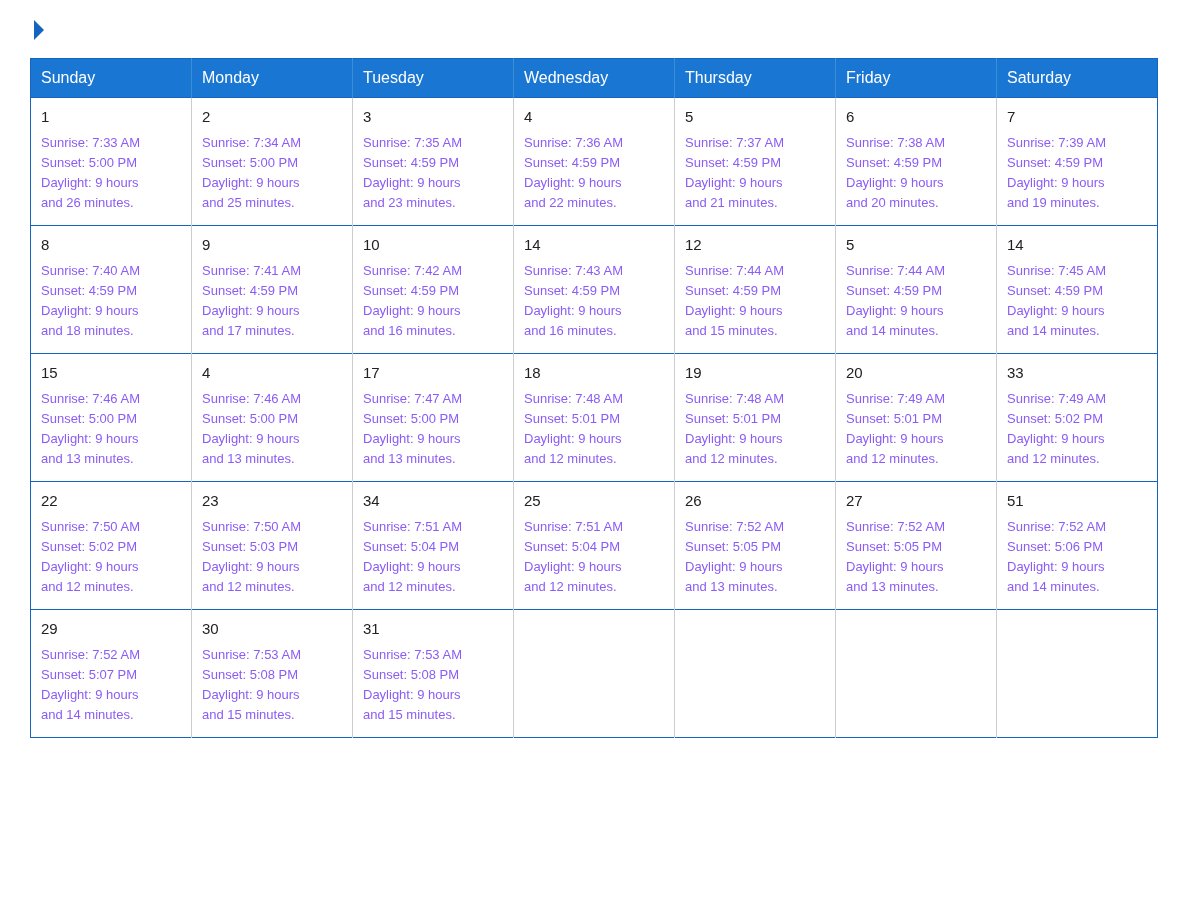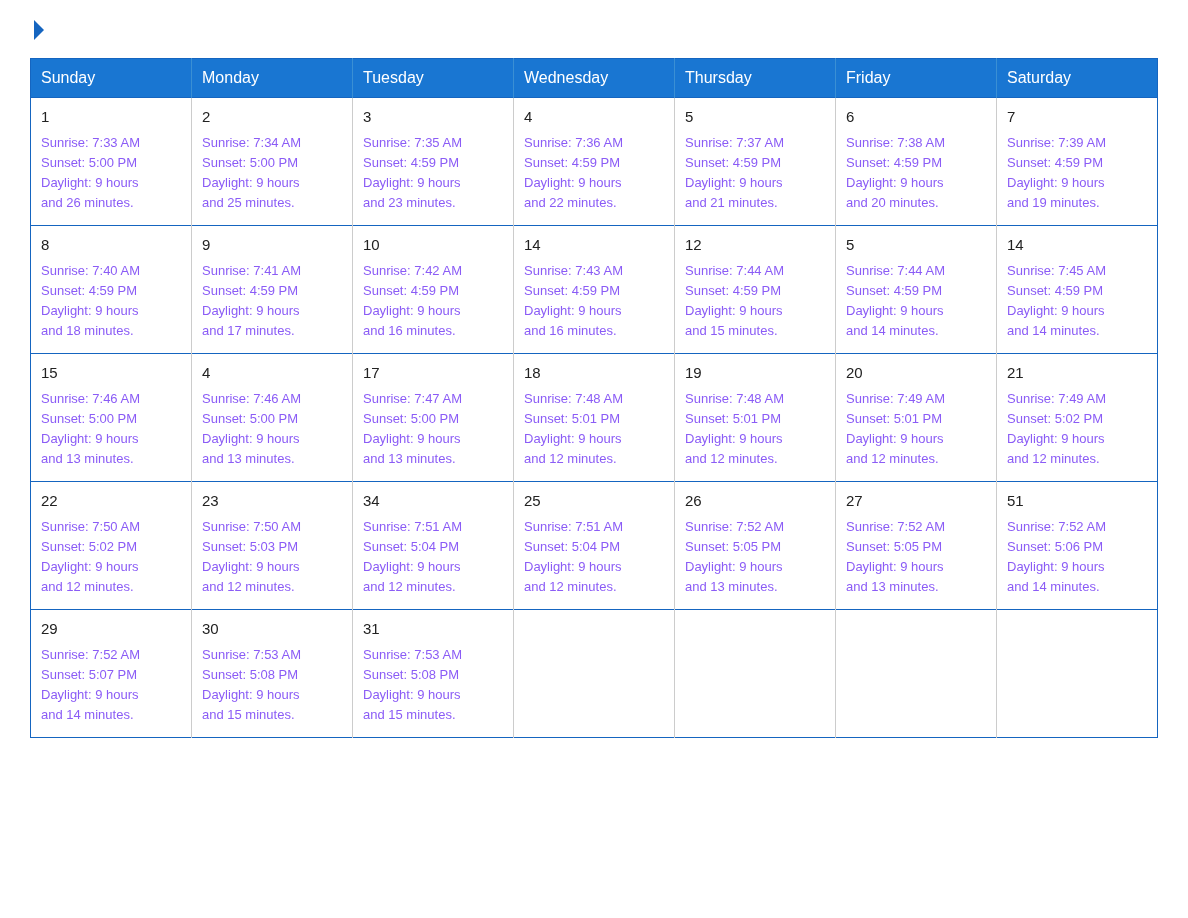--- a/index.html
+++ b/index.html
@@ -225,21 +225,21 @@
         </td>
         <td>
           <span class="day-number">19</span>
           <div class="day-info">Sunrise: 7:48 AM<br>Sunset: 5:01 PM<br>Daylight: 9 hours<br>and 12 minutes.</div>
         </td>
         <td>
           <span class="day-number">20</span>
           <div class="day-info">Sunrise: 7:49 AM<br>Sunset: 5:01 PM<br>Daylight: 9 hours<br>and 12 minutes.</div>
         </td>
         <td>
-          <span class="day-number">21</span>
+          <span class="day-number">33</span>
           <div class="day-info">Sunrise: 7:49 AM<br>Sunset: 5:02 PM<br>Daylight: 9 hours<br>and 12 minutes.</div>
         </td>
       </tr>
       <tr>
         <td>
           <span class="day-number">22</span>
           <div class="day-info">Sunrise: 7:50 AM<br>Sunset: 5:02 PM<br>Daylight: 9 hours<br>and 12 minutes.</div>
         </td>
         <td>
           <span class="day-number">23</span>

